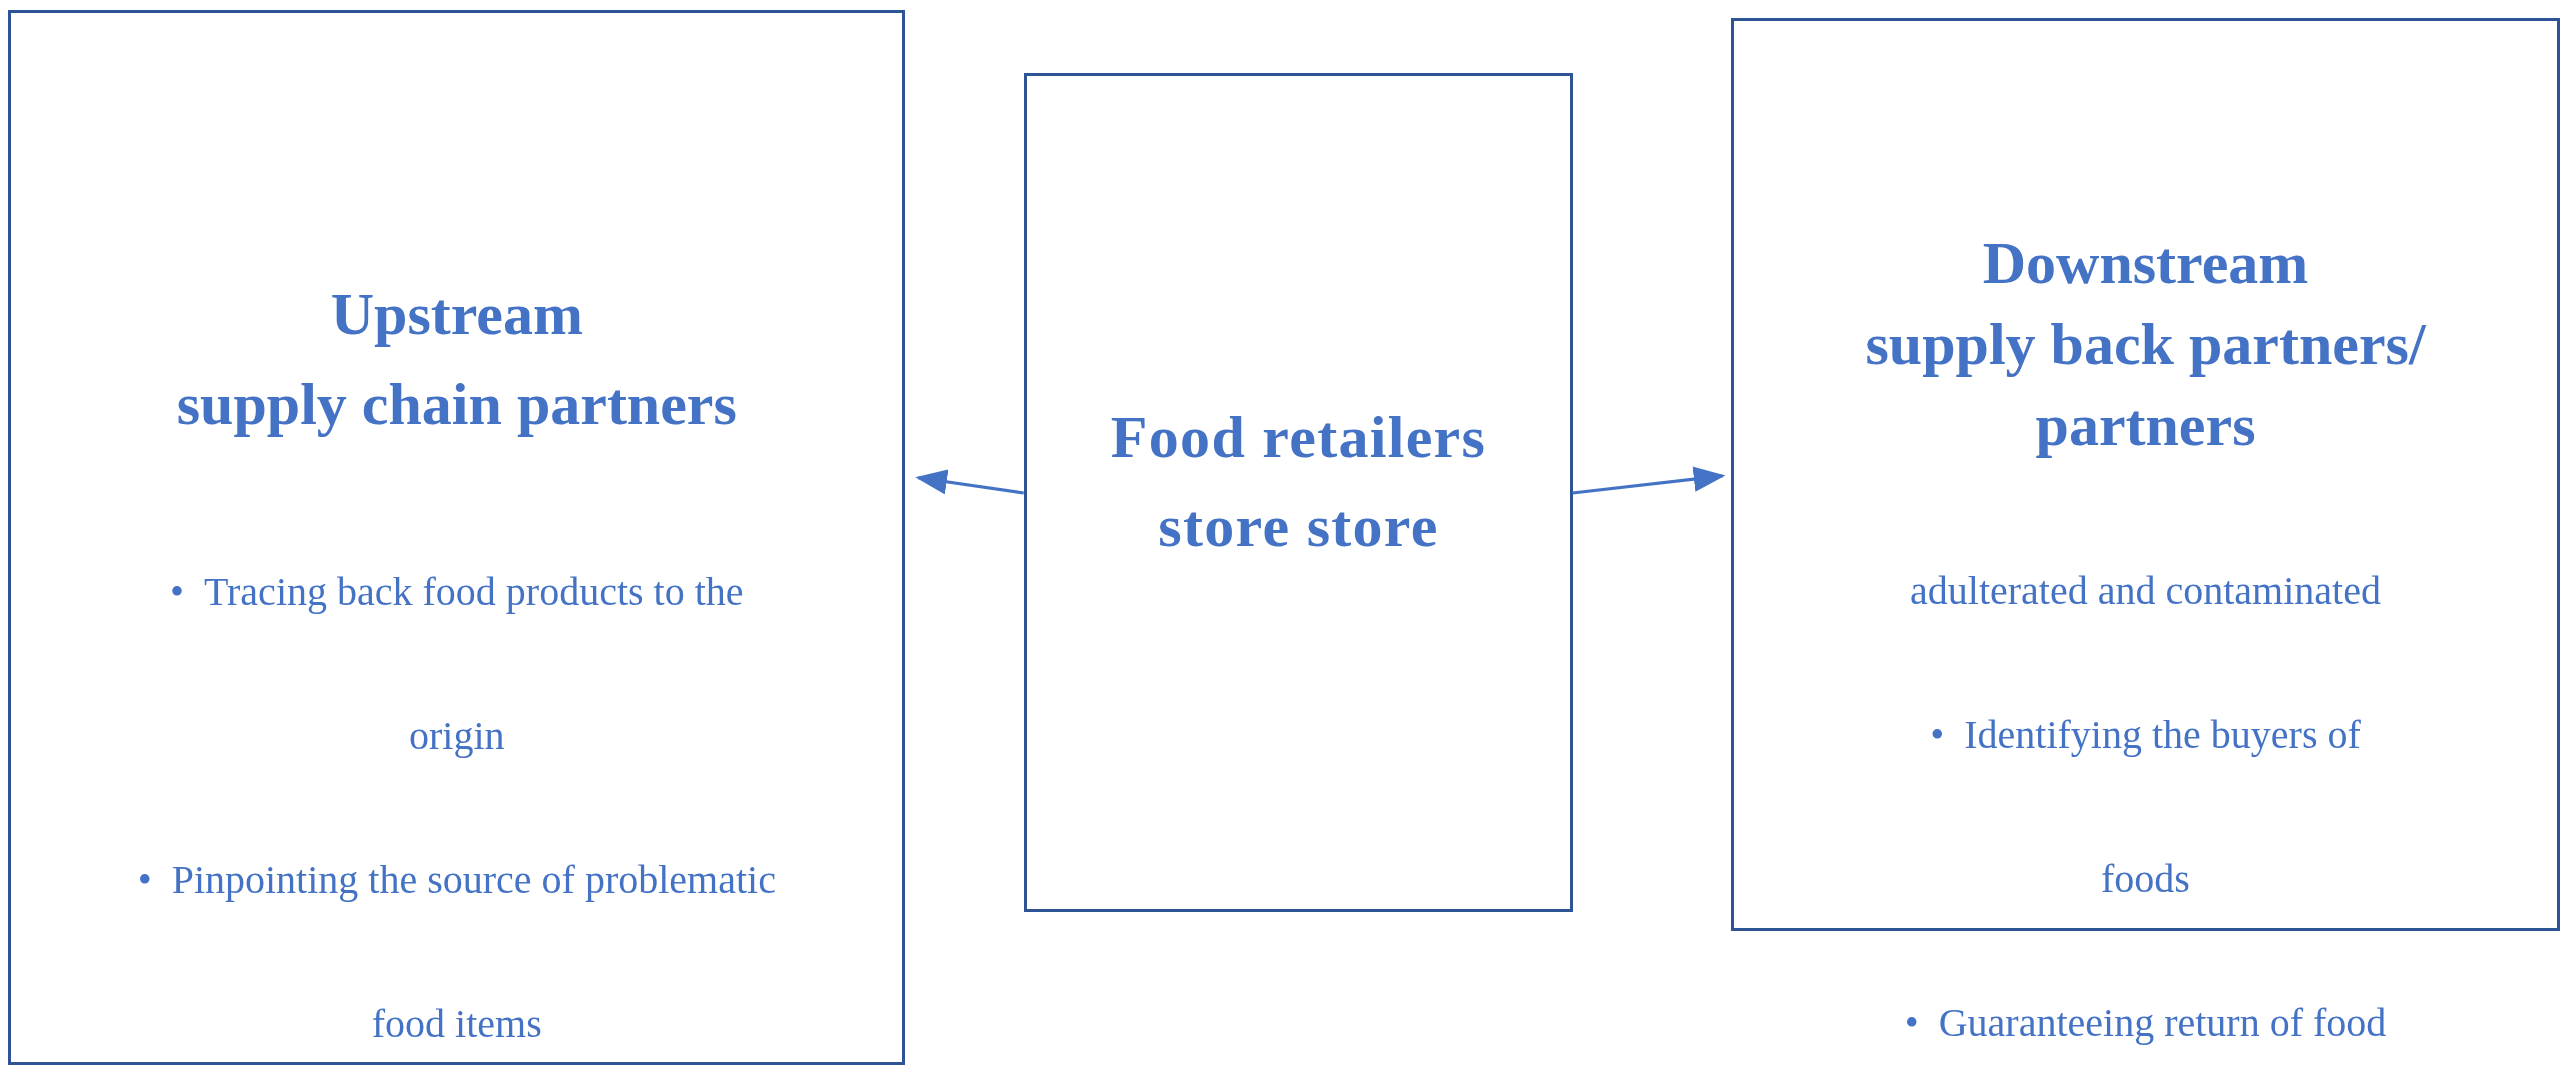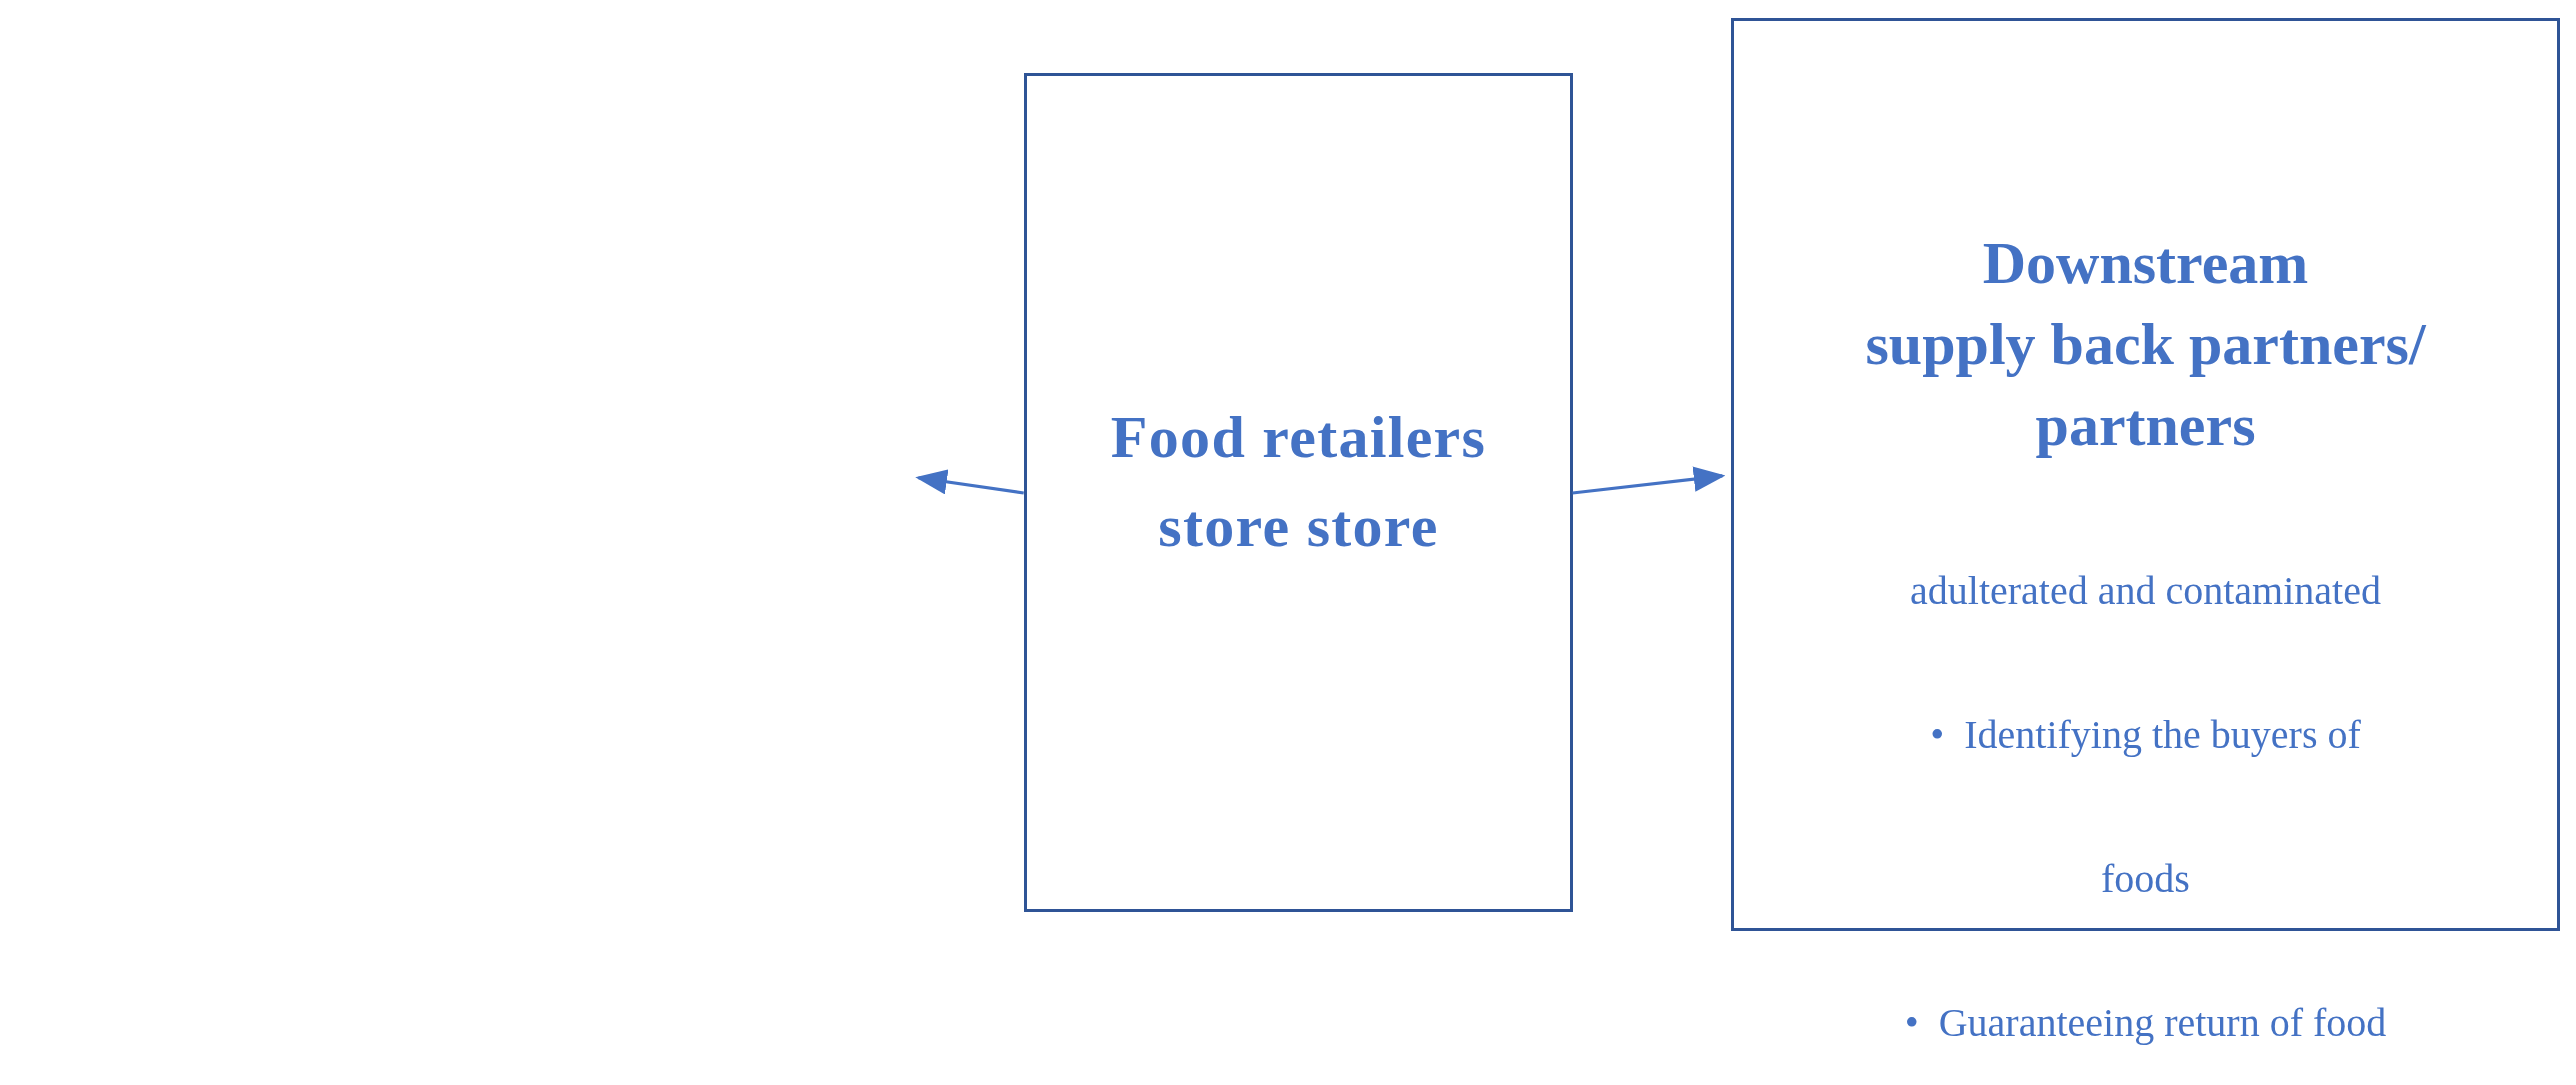--- a/index.html
+++ b/index.html
@@ -62,20 +62,34 @@
   }
   .arrow-layer .head{
     fill:var(--accent);
   }
 </style>
 </head>
 <body>
 
 <div class="canvas">
 
+  <div class="box box-left">
+    <div class="title">
+      <div>Upstream</div>
+      <div>supply chain partners</div>
+    </div>
+    <div class="bullets">
+      <div>•&nbsp;&nbsp;Tracing back food products to the</div>
+      <div>origin</div>
+      <div>•&nbsp;&nbsp;Pinpointing the source of problematic</div>
+      <div>food items</div>
+      
+      
+    </div>
+  </div>
 
   <div class="box box-middle">
     <div class="title">
       <div>Food retailers</div>
       <div>store store</div>
     </div>
   </div>
 
   <div class="box box-right">
     <div class="title">

